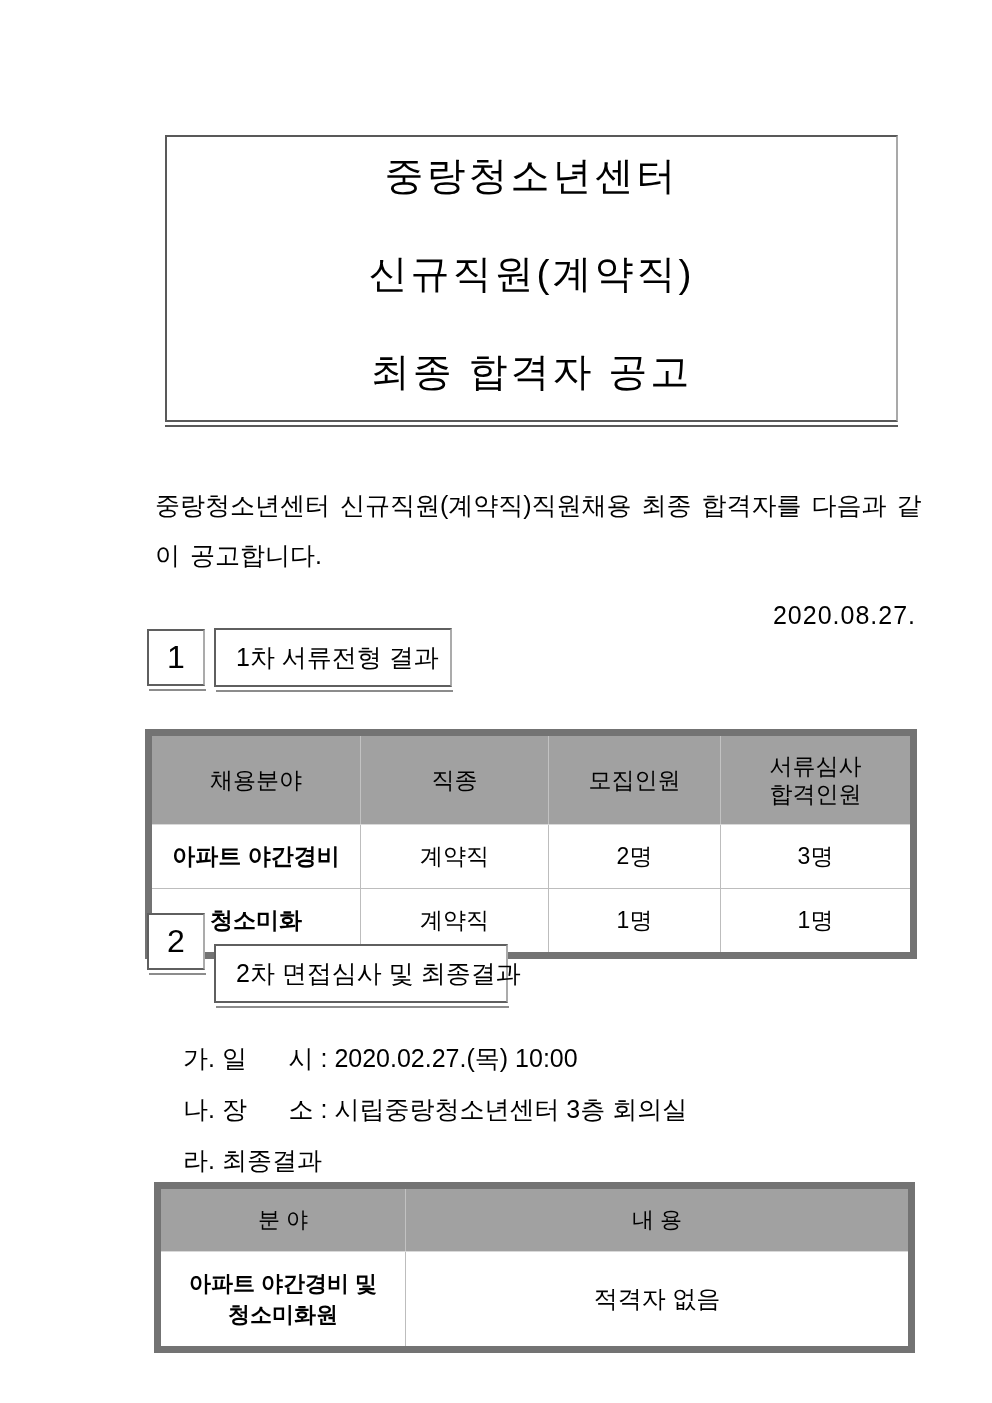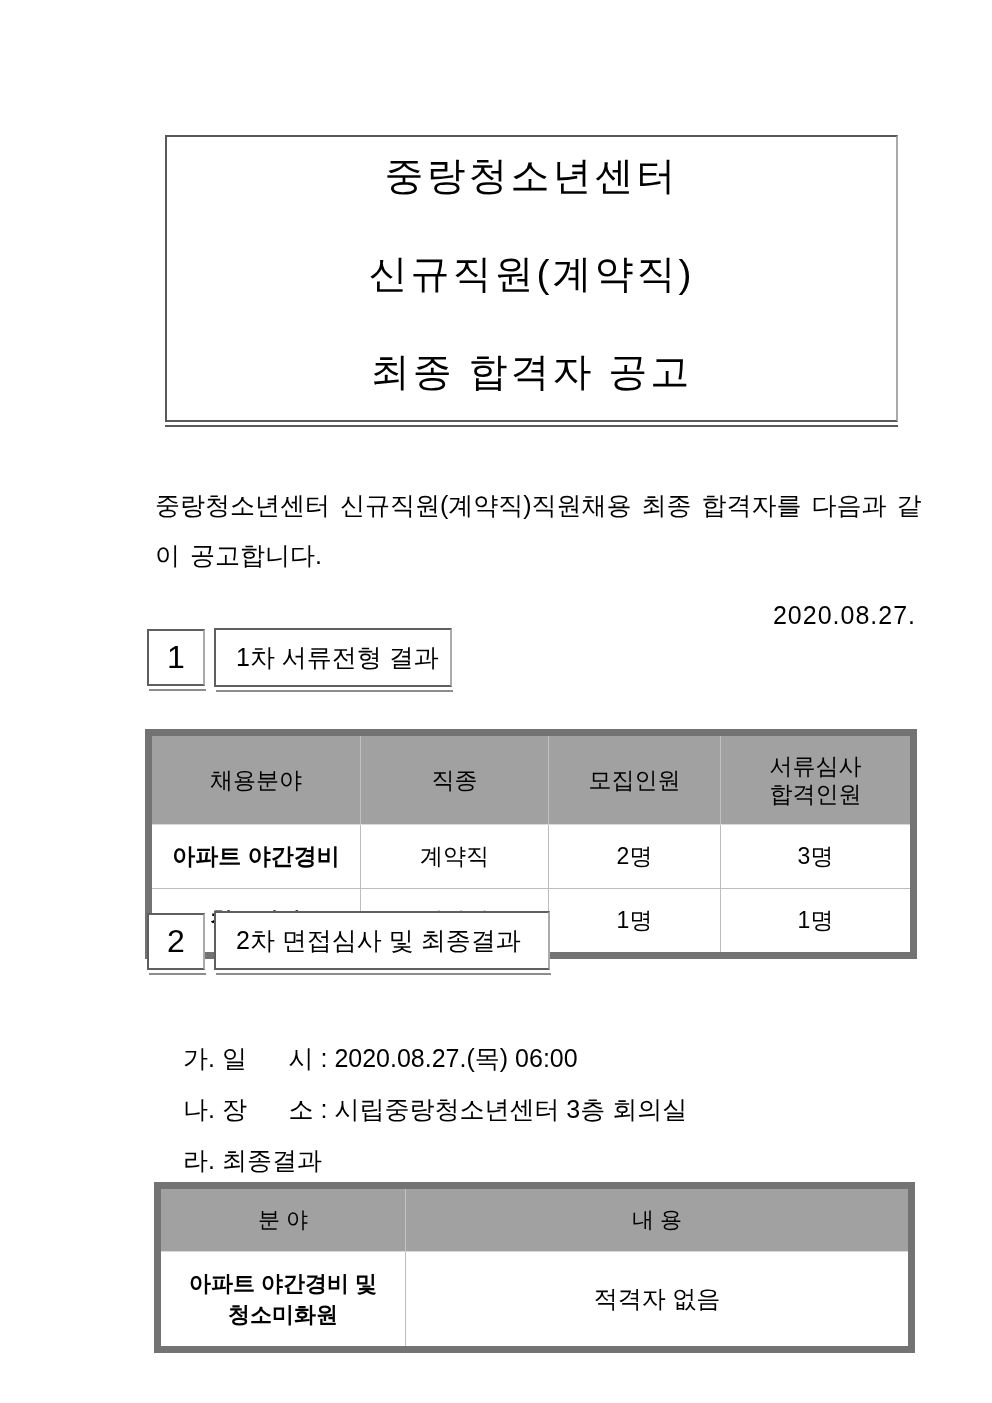--- a/index.html
+++ b/index.html
@@ -87,21 +87,21 @@
   .section-label {
     height: 59px;
     font-size: 25px;
     padding: 0 20px;
     justify-content: flex-start;
     white-space: pre;
   }
   .num-1   { left: 115px; top: 597px; }
   .label-1 { left: 182px; top: 596px; width: 238px; text-align: center; }
   .num-2   { left: 115px; top: 881px; }
-  .label-2 { left: 182px; top: 879px; width: 336px; }
+  .label-2 { left: 182px; top: 912px; width: 294px; }
 
   
   table {
     border-collapse: collapse;
     table-layout: fixed;
     position: absolute;
   }
   .t1 { left: 113px; top: 697px; width: 765px; }
   .t2 { left: 122px; top: 1150px; width: 754px; }
   table, .t1, .t2 { border: 7px solid #737373; }
@@ -188,21 +188,21 @@
       <td>1명</td>
       <td>1명</td>
     </tr>
   </tbody>
     </table>
 
   <div class="section-num num-2">2</div>
   <div class="section-label label-2">2차 면접심사 및 최종결과</div>
 
   <div class="details">
-    <div class="detail-line">가. 일      시 : 2020.08.27.(목) 06:00</div>
+    <div class="detail-line">가. 일      시 : 2020.02.27.(목) 10:00</div>
     <div class="detail-line">나. 장      소 : 시립중랑청소년센터 3층 회의실</div>
     <div class="detail-line">라. 최종결과</div>
   </div>
 
   <table class="t2">
     <colgroup>
       <col style="width:248px">
         <col style="width:506px">
     </colgroup>
     <tbody>

